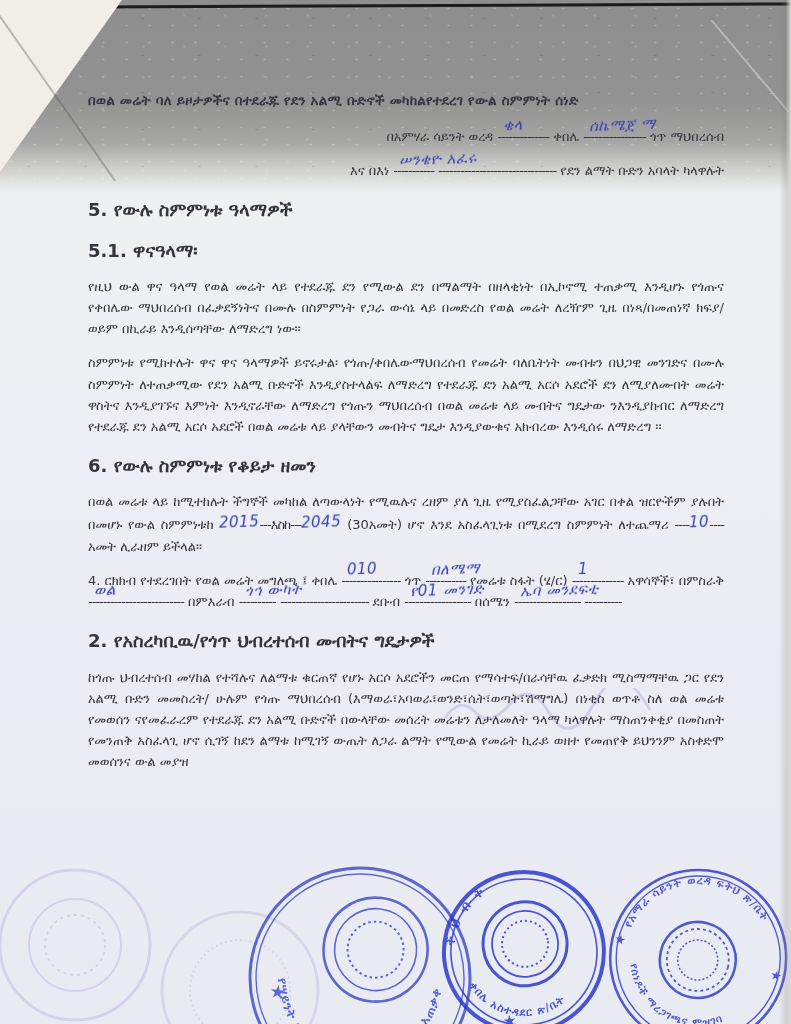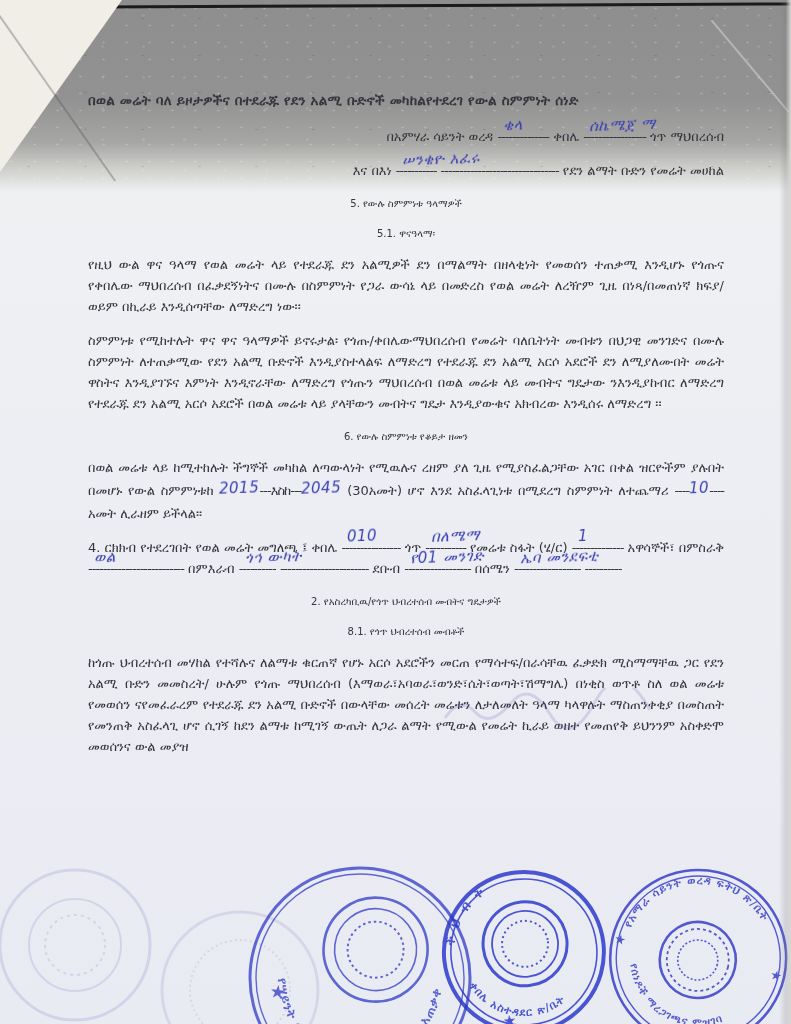--- a/index.html
+++ b/index.html
@@ -21,21 +21,21 @@
   .top-line{position:absolute;left:96px;right:-4px;top:4px;height:3px;background:#1b1b1b;transform:rotate(-.25deg);border-radius:2px;}
   .fold-corner{position:absolute;left:0;top:0;width:122px;height:172px;background:linear-gradient(135deg,#f1eee8 60%,#d8d5cd 100%);clip-path:polygon(0 0,100% 0,0 100%);}
   .fold-crease{position:absolute;left:54px;top:-10px;width:2px;height:210px;background:rgba(80,80,80,.35);transform:rotate(-35deg);}
   .crease-tr{position:absolute;right:40px;top:6px;width:2px;height:120px;background:rgba(255,255,255,.35);transform:rotate(-40deg);}
   .right-edge{position:absolute;right:0;top:0;bottom:0;width:12px;background:linear-gradient(90deg,rgba(0,0,0,0),rgba(120,120,120,.22) 55%,#d6d6d3);}
 
   .content{position:absolute;left:0;top:0;width:752px;padding:90px 28px 0 88px;box-sizing:border-box;}
   .title{font-weight:bold;font-size:13.5px;line-height:1.62;margin:0 0 14px 0;letter-spacing:.2px;}
   p{font-size:13px;line-height:1.62;text-align:justify;margin:0 0 13px 0;}
   .hline{text-align:right;}
-  h2,h3{font-size:10px;font-weight:normal;margin:16px 0 13px 0;line-height:1.4;text-align:center;}
+  h2,h3{font-size:18px;font-weight:bold;margin:16px 0 13px 0;line-height:1.4;}
   .dashes{letter-spacing:-1px;white-space:nowrap;}
   .blank{position:relative;white-space:nowrap;display:inline-block;}
   .hw{position:absolute;left:6px;top:-13px;font-style:italic;color:#3b41b4;font-size:15px;letter-spacing:.5px;white-space:nowrap;filter:blur(.2px);transform:rotate(-2deg);}
   .hw-inline{font-style:italic;color:#3b41b4;font-size:15px;letter-spacing:.5px;filter:blur(.2px);display:inline-block;transform:translateY(-2px) rotate(-2deg);}
   .stamp{position:absolute;}
   .stamp svg text{font-family:"DejaVu Sans",sans-serif;}
   .ghost{opacity:.14;}
 </style>
 </head>
 <body>
@@ -57,27 +57,27 @@
       <span class="blank"><span class="dashes">--------------</span><span class="hw">ቄላ</span></span>
       <span>ቀበሌ</span>
       <span class="blank"><span class="dashes">-----------------</span><span class="hw">ሰኬሜጀ ማ</span></span>
       <span>ጎጥ ማህበረሰብ</span>
     </p>
 
     <p class="hline">
       <span>እና በእነ</span>
       <span class="blank"><span class="dashes">-----------</span><span class="hw">ሠንቄዮ አፈሩ</span></span>
       <span class="dashes">--------------------------------</span>
-      <span>የደን ልማት ቡድን የመሬት መሀከል</span>
+      <span>የደን ልማት ቡድን አባላት ካላዋሉት</span>
       <br>
     </p>
 
     <h2>5. የውሉ ስምምነቱ ዓላማዎች</h2>
     <h3>5.1. ዋናዓላማ፡</h3>
-    <p>የዚህ ውል ዋና ዓላማ የወል መሬት ላይ የተደራጁ ደን አልሚዎች ደን በማልማት በዘላቂነት የመወሰን ተጠቃሚ እንዲሆኑ የጎጡና የቀበሌው ማህበረሰብ በፈቃደኝነትና በሙሉ በስምምነት የጋራ ውሳኔ ላይ በመድረስ የወል መሬት ለረዥም ጊዜ በነጻ/በመጠነኛ ክፍያ/ ወይም በኪራይ እንዲሰጣቸው ለማድረግ ነው፡፡</p>
+    <p>የዚህ ውል ዋና ዓላማ የወል መሬት ላይ የተደራጁ ደን የሚውል ደን በማልማት በዘላቂነት በኢኮኖሚ ተጠቃሚ እንዲሆኑ የጎጡና የቀበሌው ማህበረሰብ በፈቃደኝነትና በሙሉ በስምምነት የጋራ ውሳኔ ላይ በመድረስ የወል መሬት ለረዥም ጊዜ በነጻ/በመጠነኛ ክፍያ/ ወይም በኪራይ እንዲሰጣቸው ለማድረግ ነው፡፡</p>
 
     <p>ስምምነቱ የሚከተሉት ዋና ዋና ዓላማዎች ይኖሩታል፡ የጎጡ/ቀበሌውማህበረሰብ የመሬት ባለቤትነት መብቱን በህጋዊ መንገድና በሙሉ ስምምነት ለተጠቃሚው የደን አልሚ ቡድኖች እንዲያስተላልፍ ለማድረግ የተደራጁ ደን አልሚ አርሶ አደሮች ደን ለሚያለሙበት መሬት ዋስትና እንዲያገኙና እምነት እንዲኖራቸው ለማድረግ የጎጡን ማህበረሰብ በወል መሬቱ ላይ መብትና ግዴታው ንእንዲያከብር ለማድረግ የተደራጁ ደን አልሚ አርሶ አደሮች በወል መሬቱ ላይ ያላቸውን መብትና ግዴታ እንዲያውቁና አክብረው እንዲሰሩ ለማድረግ ፡፡</p>
 
     <h2>6. የውሉ ስምምነቱ የቆይታ ዘመን</h2>
     <p>
       <span>በወል መሬቱ ላይ ከሚተከሉት ችግኞች መካከል ለጣውላነት የሚዉሉና ረዘም ያለ ጊዜ የሚያስፈልጋቸው አገር በቀል ዝርዮችም ያሉበት በመሆኑ የውል ስምምነቱከ</span>
       <span class="hw-inline">2015</span><span class="dashes">---እስከ---</span><span class="hw-inline">2045</span>
       <span>(30አመት) ሆኖ እንደ አስፈላጊነቱ በሚደረግ ስምምነት  ለተጨማሪ</span>
       <span class="dashes">----</span><span class="hw-inline">10</span><span class="dashes">----</span>
       <span>አመት ሊራዘም ይችላል፡፡</span>
@@ -96,21 +96,20 @@
       <span class="blank"><span class="dashes">----------</span><span class="hw">ጎኅ ውካት</span></span>
       <span class="dashes">------------------------</span>
       <span>ደቡብ</span>
       <span class="blank"><span class="dashes">------------------</span><span class="hw">የ01 መንገድ</span></span>
       <span>በሰሜን</span>
       <span class="blank"><span class="dashes">------------------</span><span class="hw">ኤባ መንደፍቲ</span></span>
       <span class="dashes">----------</span>
     </p>
 
     <h2>2. የአስረካቢዉ/የጎጥ ህብረተሰብ መብትና ግዴታዎች</h2>
-    <h3>8.1. የጎጥ ህብረተሰብ መብቶች</h3>
     <p>ከጎጡ ህብረተሰብ መሃከል የተሻሉና ለልማቱ ቁርጠኛ የሆኑ አርሶ አደሮችን መርጠ የማሳተፍ/በራሳቸዉ ፈቃድክ ሚስማማቸዉ ጋር የደን አልሚ ቡድን መመስረት/ ሁሉም የጎጡ ማህበረሰብ (እማወራ፣አባወራ፣ወንድ፣ሴት፣ወጣት፣ሽማግሌ) በነቂስ ወጥቶ ስለ ወል መሬቱ የመወሰን ናየመፈራረም የተደራጁ ደን አልሚ ቡድኖች በውላቸው መሰረት መሬቱን ለታለመለት ዓላማ ካላዋሉት ማስጠንቀቂያ በመስጠት የመንጠቅ አስፈላጊ ሆኖ ሲገኝ ከደን ልማቱ ከሚገኝ ውጤት ለጋራ ልማት የሚውል የመሬት ኪራይ ወዘተ የመጠየቅ ይህንንም አስቀድሞ መወሰንና ውል መያዝ</p>
   </div>
 
   <div class="stamp ghost" style="left:-10px;top:860px;">
     <svg width="190" height="170" viewBox="0 0 190 170">
       <circle cx="85" cy="85" r="75" fill="none" stroke="#4a4ab0" stroke-width="3"></circle>
       <circle cx="85" cy="85" r="46" fill="none" stroke="#4a4ab0" stroke-width="2"></circle>
       <circle cx="85" cy="85" r="30" fill="none" stroke="#4a4ab0" stroke-width="2" stroke-dasharray="3 4"></circle>
     </svg>
   </div>

